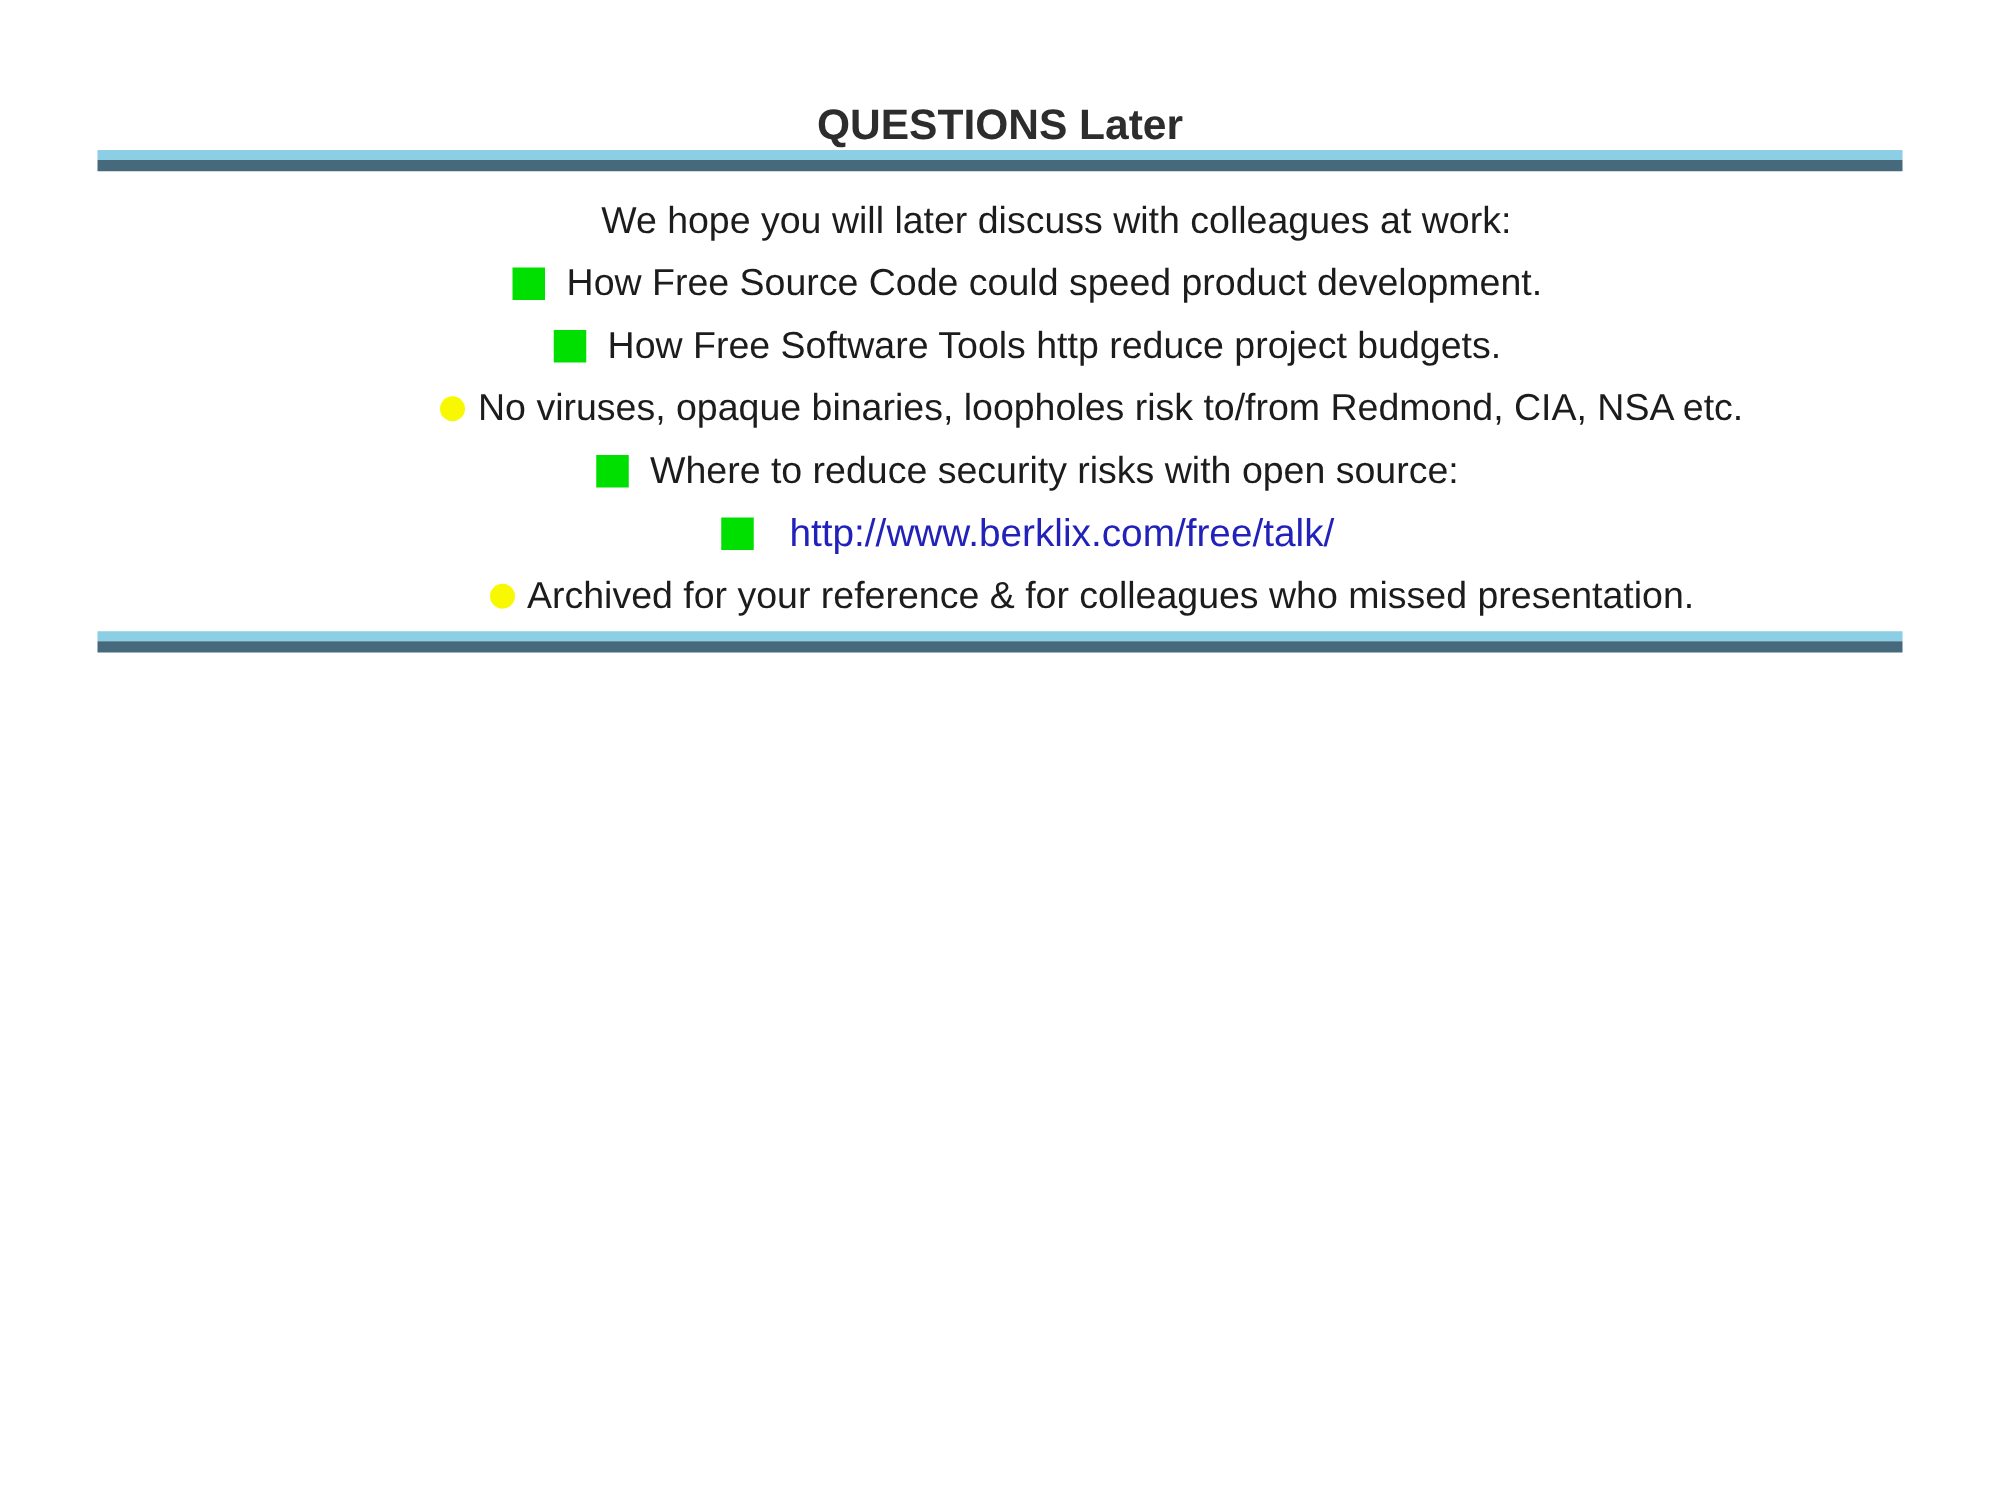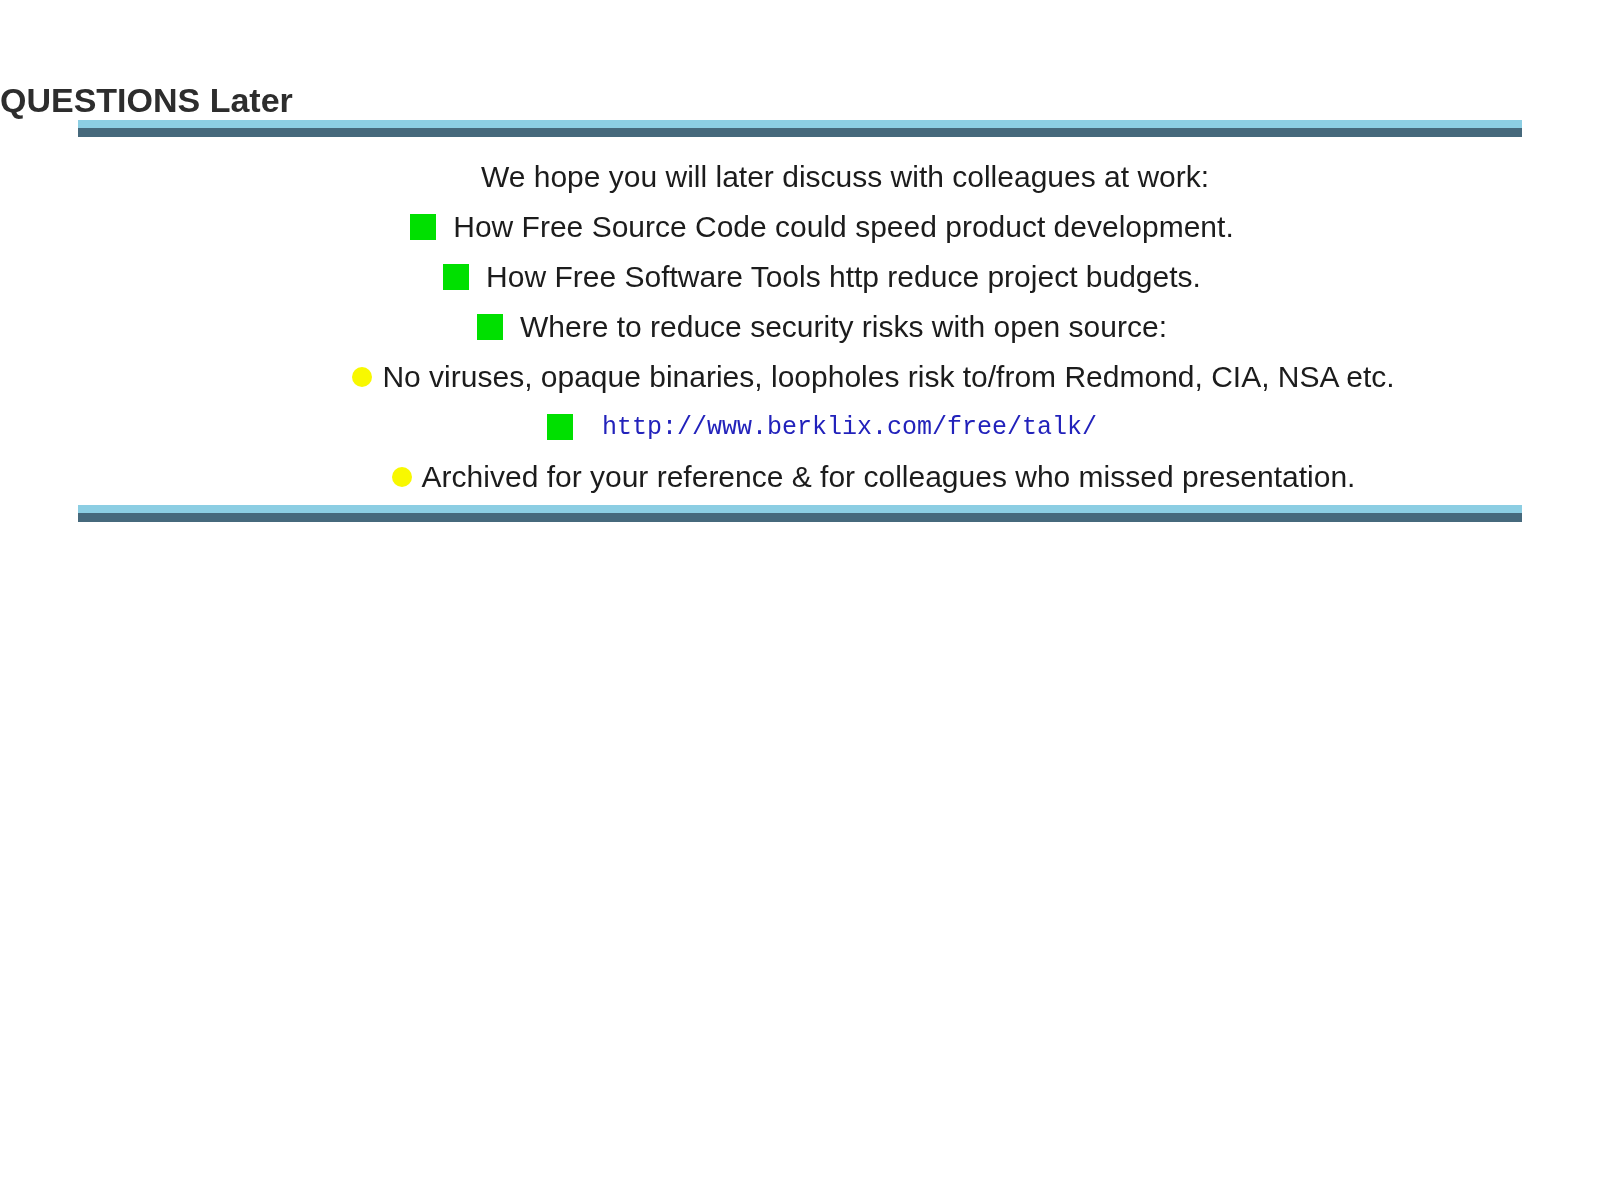--- a/index.html
+++ b/index.html
@@ -17,21 +17,21 @@
   .slide {
     position: relative;
     width: 1600px;
     height: 1200px;
     background: #ffffff;
   }
   .slide-title {
     margin-top: 80px;
     height: 40px;
     line-height: 40px;
-    text-align: left;
+    text-align: center;
     font-size: 34px;
     font-weight: bold;
     color: var(--title-text, #2d2d2d);
     letter-spacing: 0px;
   }
   .rule {
     margin: 0 78px;
   }
   .rule .band-light {
     height: 8px;
@@ -73,22 +73,22 @@
     height: 20px;
     border-radius: 50%;
     background: var(--yellow-bullet, #F8F800);
     flex: 0 0 auto;
     margin-right: 10px;
   }
   .line .text {
     display: inline-block;
   }
   .link {
-    font-family: Liberation Mono, monospace;
-    font-size: 25px;
+    font-family: Liberation Sans, sans-serif;
+    font-size: 31px;
     color: var(--link-blue, #2222BB);
     margin-left: 12px;
     text-decoration: none;
   }
   .bottom-rule {
     margin-top: 3px;
   }
 </style>
 </head>
 <body>
@@ -111,28 +111,28 @@
     <div class="line lvl1">
       <span class="bullet-square"></span>
       <span class="text">How Free Source Code could speed product development.</span>
     </div>
 
     <div class="line lvl1">
       <span class="bullet-square"></span>
       <span class="text">How Free Software Tools http reduce project budgets.</span>
     </div>
 
+    <div class="line lvl2">
+      <span class="bullet-circle"></span>
+      <span class="text">No viruses, opaque binaries, loopholes risk to/from Redmond, CIA, NSA etc.</span>
+    </div>
+
     <div class="line lvl1">
       <span class="bullet-square"></span>
       <span class="text">Where to reduce security risks with open source:</span>
-    </div>
-
-    <div class="line lvl2">
-      <span class="bullet-circle"></span>
-      <span class="text">No viruses, opaque binaries, loopholes risk to/from Redmond, CIA, NSA etc.</span>
     </div>
 
     <div class="line lvl1">
       <span class="bullet-square"></span>
       <span class="text link">http://www.berklix.com/free/talk/</span>
     </div>
 
     <div class="line lvl2">
       <span class="bullet-circle"></span>
       <span class="text">Archived for your reference &amp; for colleagues who missed presentation.</span>

